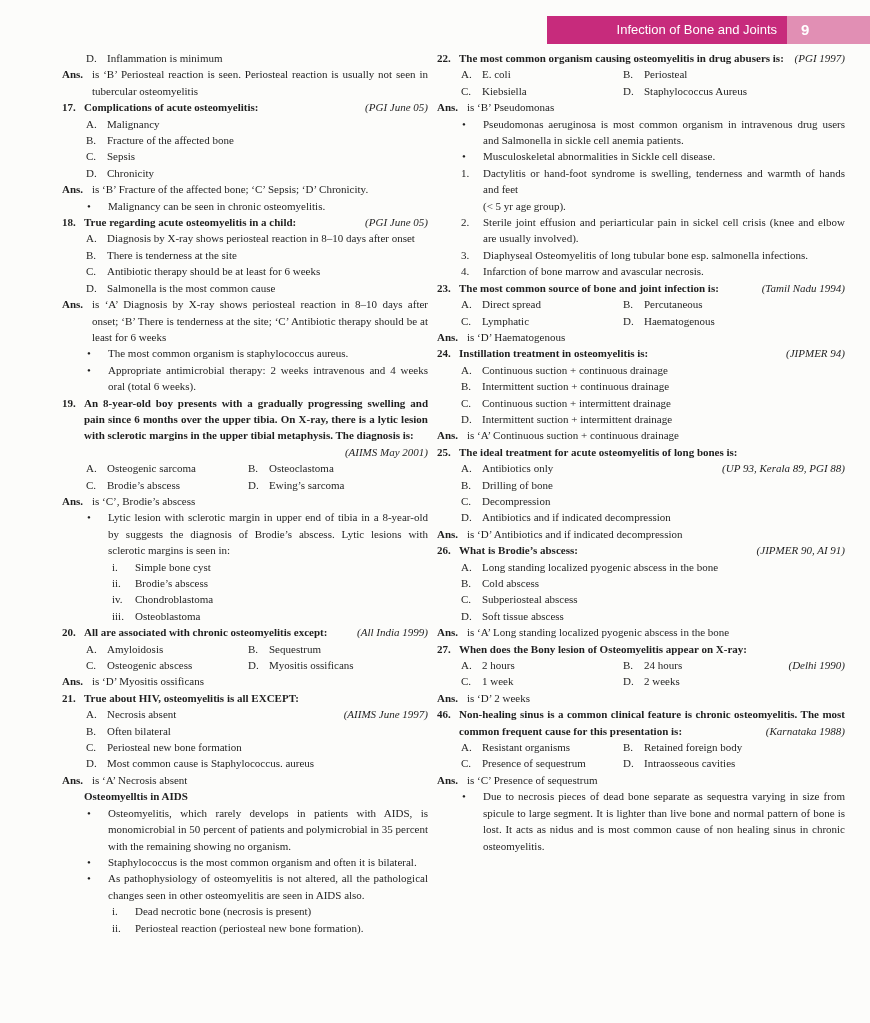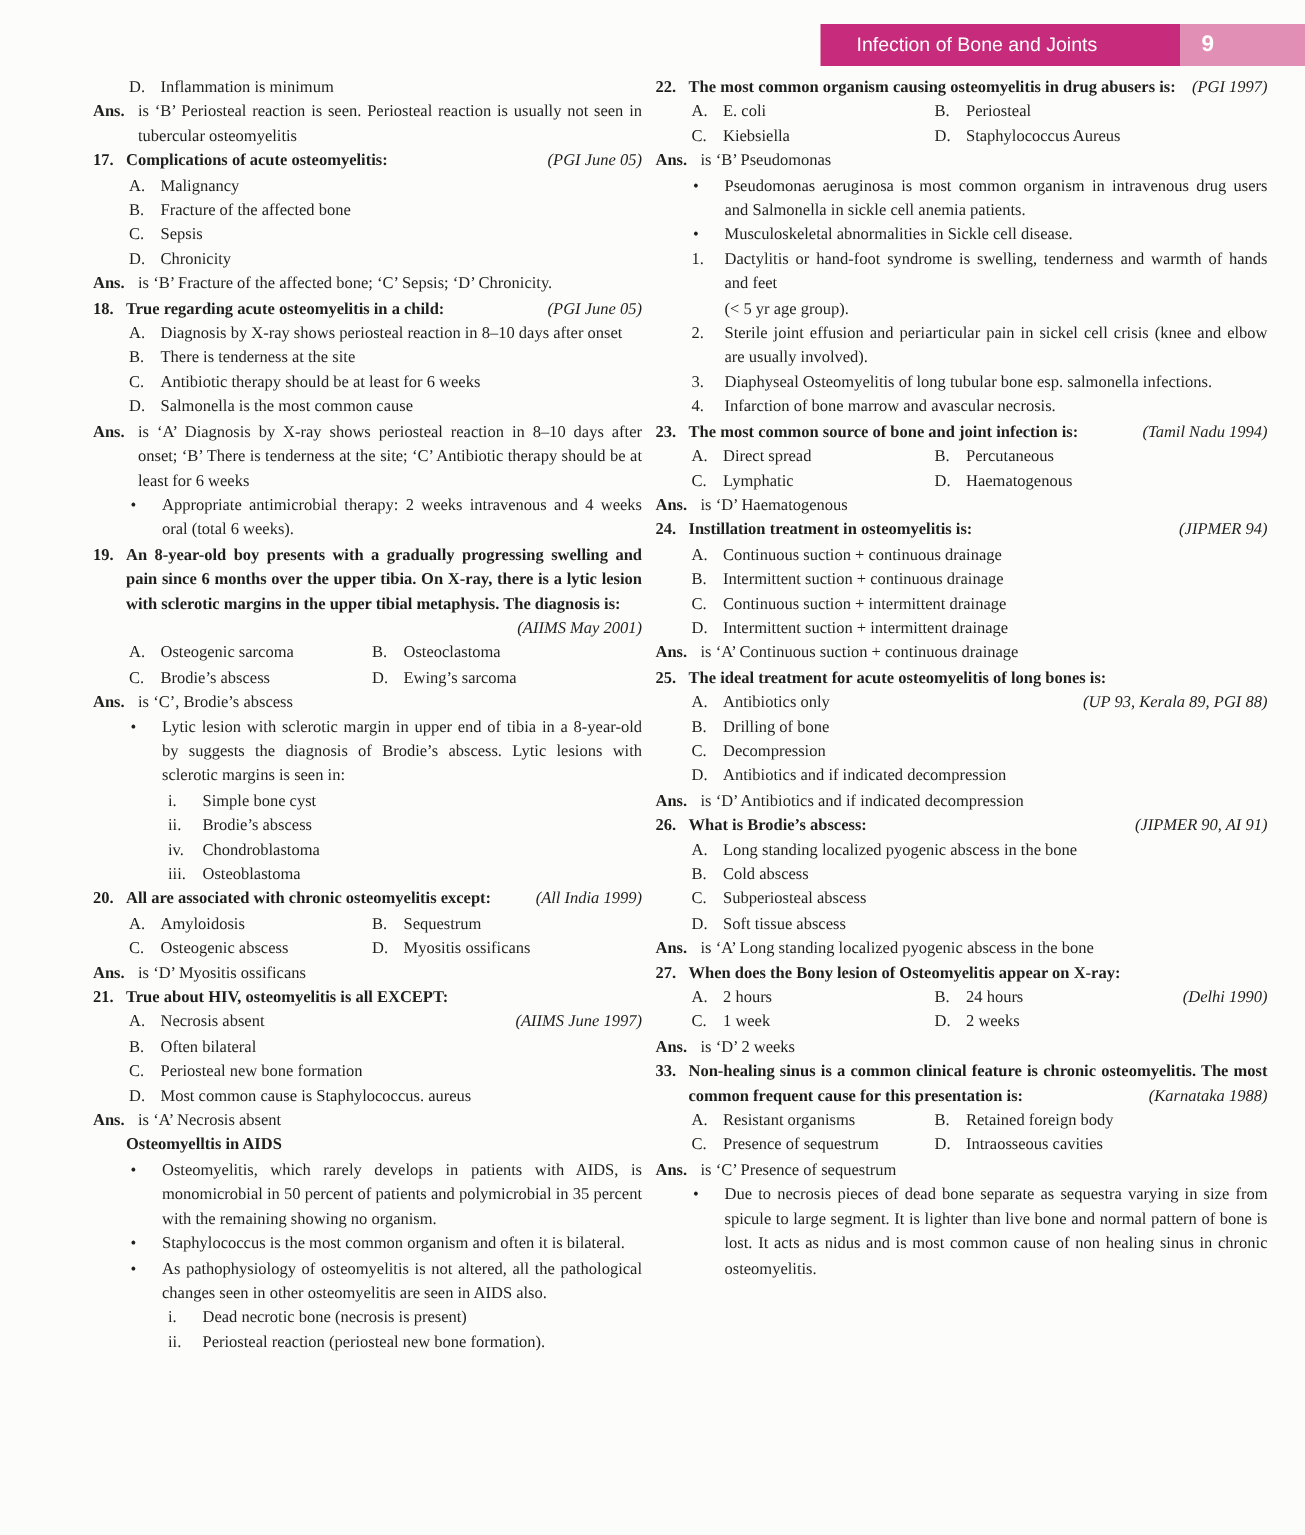--- a/index.html
+++ b/index.html
@@ -7,21 +7,21 @@
   #page {
     position:relative; width:870px; height:1023px;
     background:#fcfcfa; overflow:hidden;
     font-family:"Liberation Serif", serif;
     font-size:11px; line-height:16.4px; color:#1f1f1f;
   }
   
   .header-bar {
     position:absolute; left:547px; top:16px; width:240px; height:28px;
     color:#fff; font-family:"Liberation Sans", sans-serif; font-size:13px;
-    line-height:28px; text-align:left; padding-right:10px; box-sizing:border-box;padding-left:24px;
+    line-height:28px; text-align:right; padding-right:10px; box-sizing:border-box;padding-left:24px;
   }
   .page-box {
     position:absolute; left:787px; top:16px; width:83px; height:28px;
     color:#fff; font-family:"Liberation Sans", sans-serif; font-size:15px;
     font-weight:bold; line-height:28px; padding-left:14px; box-sizing:border-box;
   }
   
   .col { position:absolute; top:50px; }
   #col-left  { left:62px;  width:366px; }
   #col-right { left:437px; width:408px;font-family:Liberation Serif, serif; }
@@ -62,26 +62,28 @@
   </div>
   <div id="col-left" class="col">
       <div class="blk opt1"><span class="letter">D.</span><span class="otext">Inflammation is minimum</span></div>
       <div class="blk ans"><span class="anslabel">Ans.</span><span class="atext">is ‘B’ Periosteal reaction is seen. Periosteal reaction is usually not seen in tubercular osteomyelitis</span></div>
       <div class="blk q"><span class="qnum">17.</span><span class="qtext">Complications of acute osteomyelitis:</span><span class="cite">(PGI June 05)</span></div>
       <div class="blk opt1"><span class="letter">A.</span><span class="otext">Malignancy</span></div>
       <div class="blk opt1"><span class="letter">B.</span><span class="otext">Fracture of the affected bone</span></div>
       <div class="blk opt1"><span class="letter">C.</span><span class="otext">Sepsis</span></div>
       <div class="blk opt1"><span class="letter">D.</span><span class="otext">Chronicity</span></div>
       <div class="blk ans"><span class="anslabel">Ans.</span><span class="atext">is ‘B’ Fracture of the affected bone; ‘C’ Sepsis; ‘D’ Chronicity.</span></div>
+      <div class="blk bullet"><span class="marker"></span><span class="btext">Malignancy can be seen in chronic osteomyelitis.</span></div>
       <div class="blk q"><span class="qnum">18.</span><span class="qtext">True regarding acute osteomyelitis in a child:</span><span class="cite">(PGI June 05)</span></div>
       <div class="blk opt1"><span class="letter">A.</span><span class="otext">Diagnosis by X-ray shows periosteal reaction in 8–10 days after onset</span></div>
       <div class="blk opt1"><span class="letter">B.</span><span class="otext">There is tenderness at the site</span></div>
       <div class="blk opt1"><span class="letter">C.</span><span class="otext">Antibiotic therapy should be at least for 6 weeks</span></div>
       <div class="blk opt1"><span class="letter">D.</span><span class="otext">Salmonella is the most common cause</span></div>
       <div class="blk ans"><span class="anslabel">Ans.</span><span class="atext">is ‘A’ Diagnosis by X-ray shows periosteal reaction in 8–10 days after onset; ‘B’ There is tenderness at the site; ‘C’ Antibiotic therapy should be at least for 6 weeks</span></div>
+      <div class="blk bullet"><span class="marker"></span><span class="btext">The most common organism is staphylococcus aureus.</span></div>
       <div class="blk bullet"><span class="marker"></span><span class="btext">Appropriate antimicrobial therapy: 2 weeks intravenous and 4 weeks oral (total 6 weeks).</span></div>
       <div class="blk q"><span class="qnum">19.</span><span class="qtext">An 8-year-old boy presents with a gradually progressing swelling and pain since 6 months over the upper tibia. On X-ray, there is a lytic lesion with sclerotic margins in the upper tibial metaphysis. The diagnosis is:</span><span class="cite">(AIIMS May 2001)</span></div>
       <div class="blk opt2">
         <div class="cell cell-a"><span class="letter">A.</span><span class="otext">Osteogenic sarcoma</span></div>
         <div class="cell cell-b"><span class="letter">B.</span><span class="otext">Osteoclastoma</span></div>
       </div>
       <div class="blk opt2">
         <div class="cell cell-a"><span class="letter">C.</span><span class="otext">Brodie’s abscess</span></div>
         <div class="cell cell-b"><span class="letter">D.</span><span class="otext">Ewing’s sarcoma</span></div>
       </div>
@@ -163,21 +165,21 @@
       <div class="blk q"><span class="qnum">27.</span><span class="qtext">When does the Bony lesion of Osteomyelitis appear on X-ray:</span></div>
       <div class="blk opt2">
         <div class="cell cell-a"><span class="letter">A.</span><span class="otext">2 hours</span></div>
         <div class="cell cell-b"><span class="letter">B.</span><span class="otext">24 hours</span><span class="cite">(Delhi 1990)</span></div>
       </div>
       <div class="blk opt2">
         <div class="cell cell-a"><span class="letter">C.</span><span class="otext">1 week</span></div>
         <div class="cell cell-b"><span class="letter">D.</span><span class="otext">2 weeks</span></div>
       </div>
       <div class="blk ans"><span class="anslabel">Ans.</span><span class="atext">is ‘D’ 2 weeks</span></div>
-      <div class="blk q"><span class="qnum">33.</span><span class="qtext">Non-healing sinus is a common clinical feature is chronic osteomyelitis. The most common frequent cause for this presentation is:</span><span class="cite">(Karnataka 1988)</span></div>
+      <div class="blk q"><span class="qnum">46.</span><span class="qtext">Non-healing sinus is a common clinical feature is chronic osteomyelitis. The most common frequent cause for this presentation is:</span><span class="cite">(Karnataka 1988)</span></div>
       <div class="blk opt2">
         <div class="cell cell-a"><span class="letter">A.</span><span class="otext">Resistant organisms</span></div>
         <div class="cell cell-b"><span class="letter">B.</span><span class="otext">Retained foreign body</span></div>
       </div>
       <div class="blk opt2">
         <div class="cell cell-a"><span class="letter">C.</span><span class="otext">Presence of sequestrum</span></div>
         <div class="cell cell-b"><span class="letter">D.</span><span class="otext">Intraosseous cavities</span></div>
       </div>
       <div class="blk ans"><span class="anslabel">Ans.</span><span class="atext">is ‘C’ Presence of sequestrum</span></div>
       <div class="blk bullet"><span class="marker"></span><span class="btext">Due to necrosis pieces of dead bone separate as sequestra varying in size from spicule to large segment. It is lighter than live bone and normal pattern of bone is lost. It acts as nidus and is most common cause of non healing sinus in chronic osteomyelitis.</span></div>

